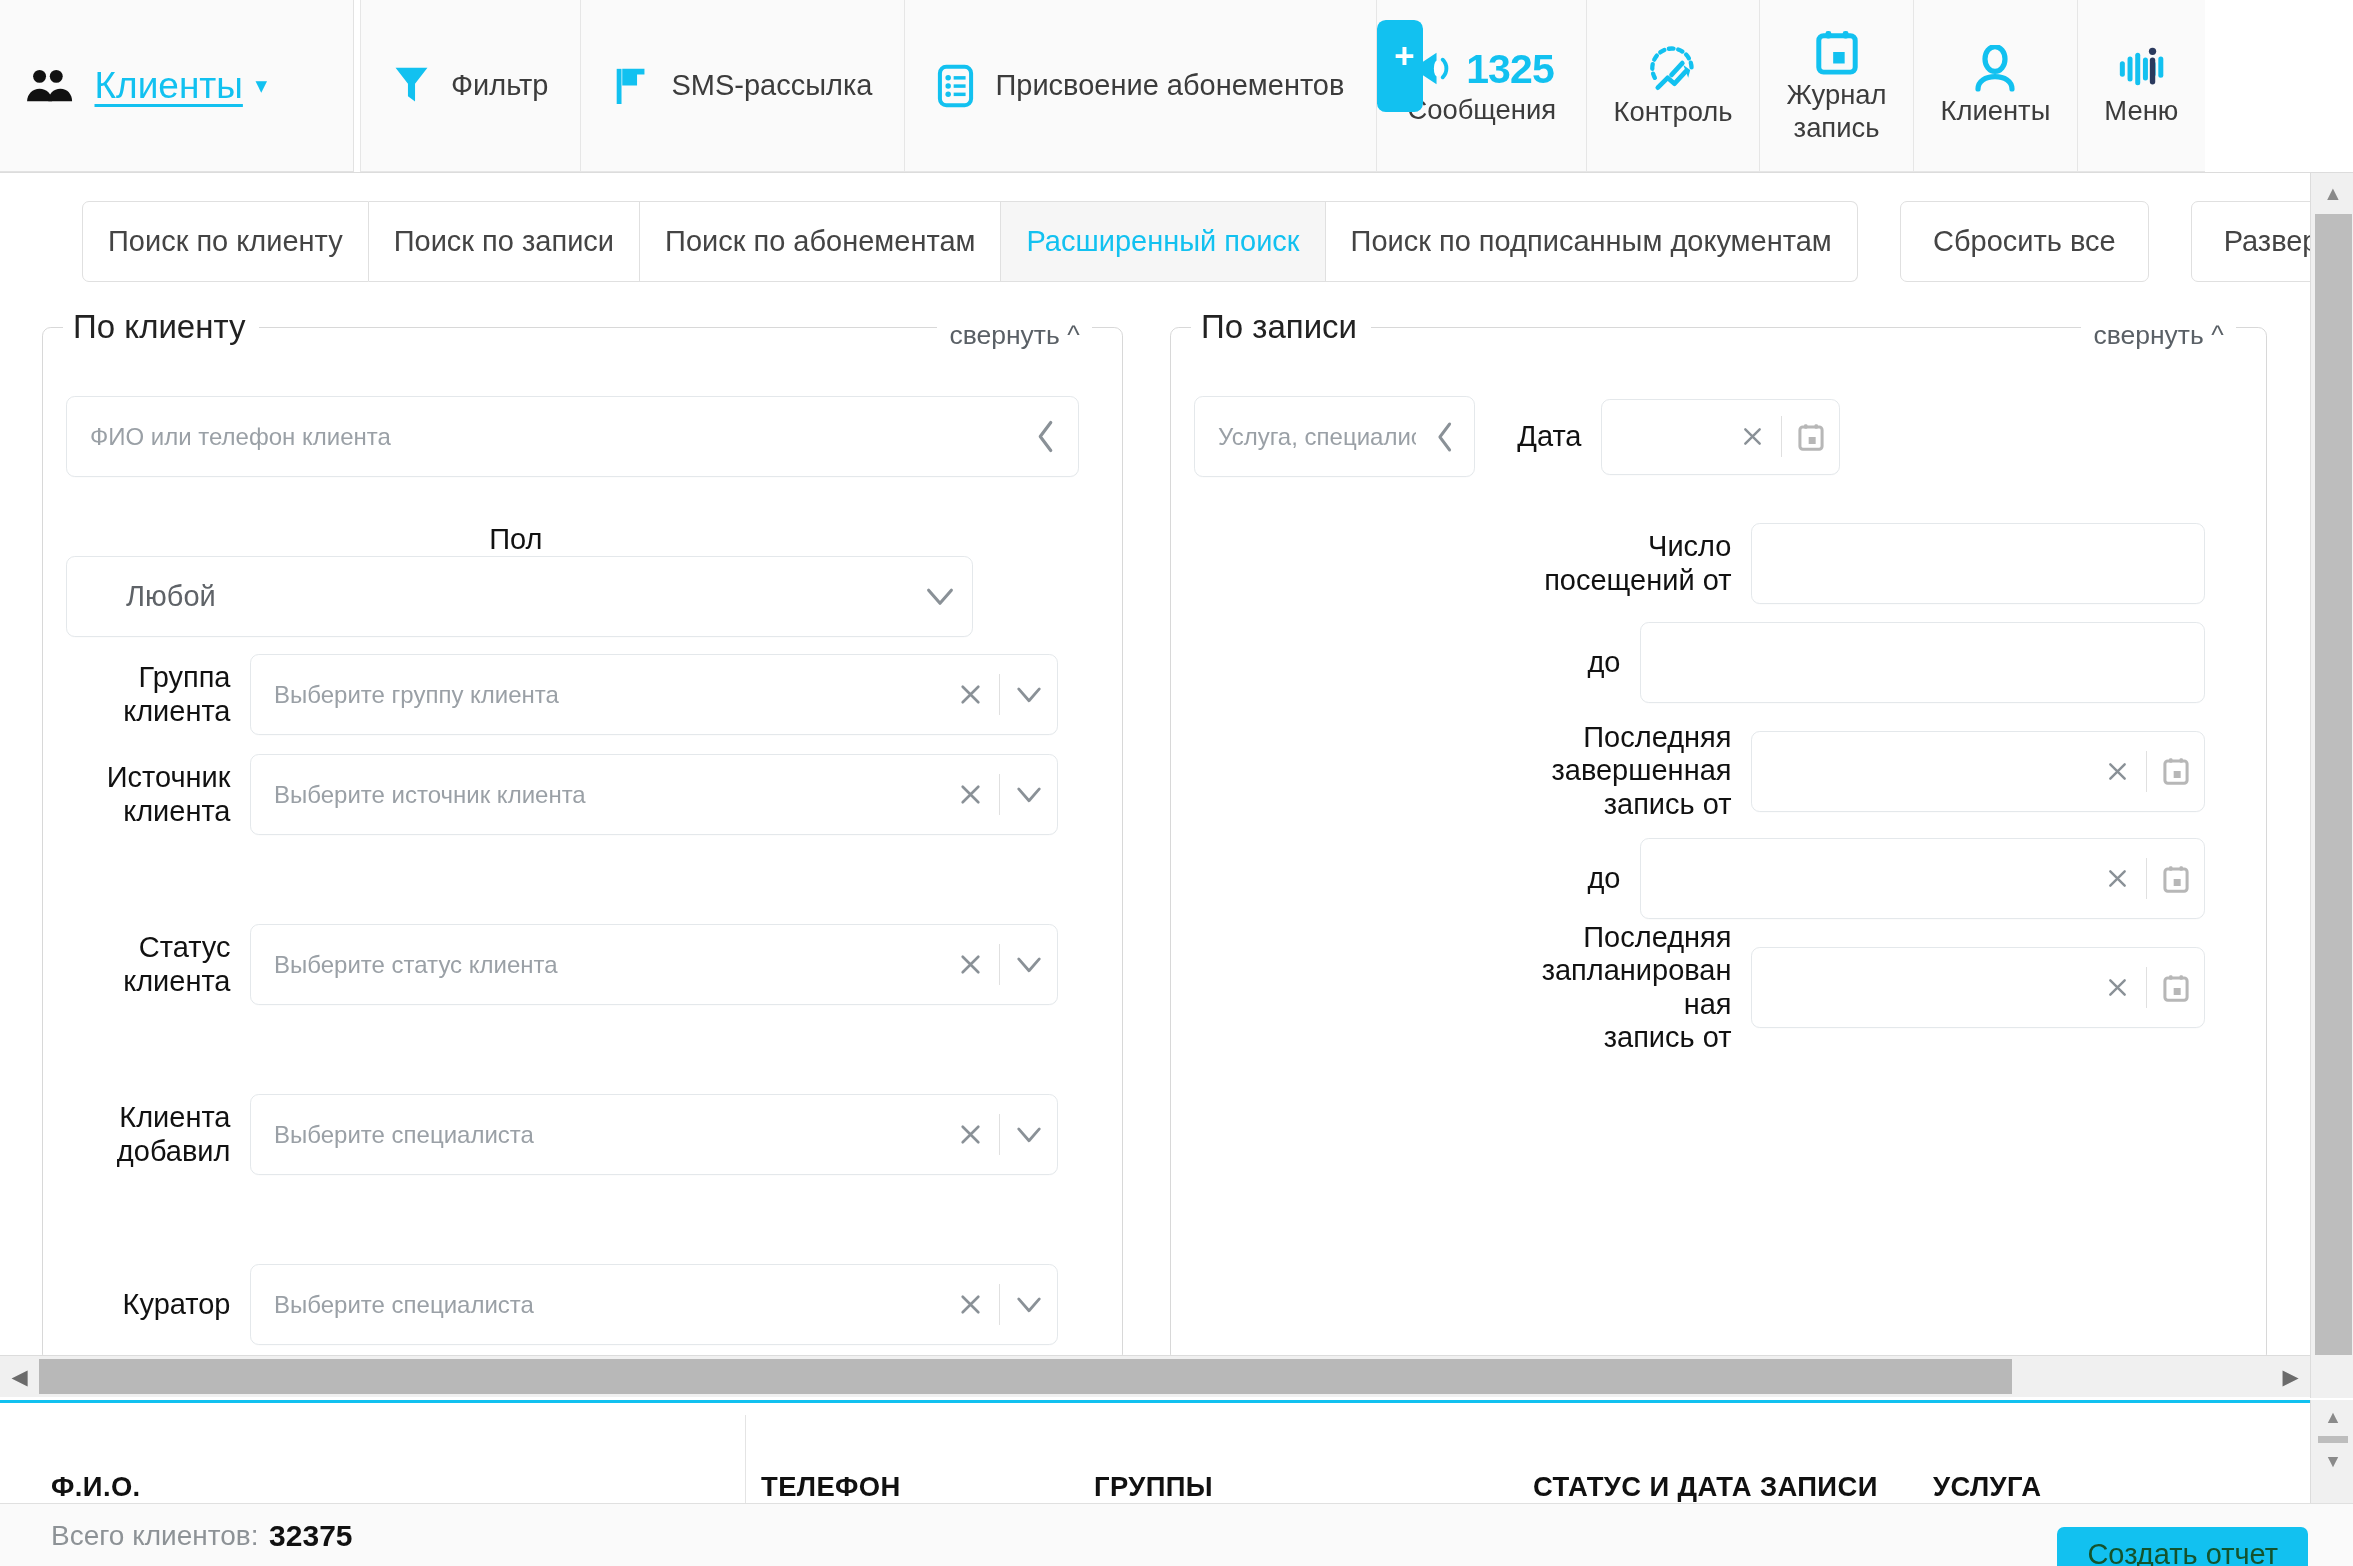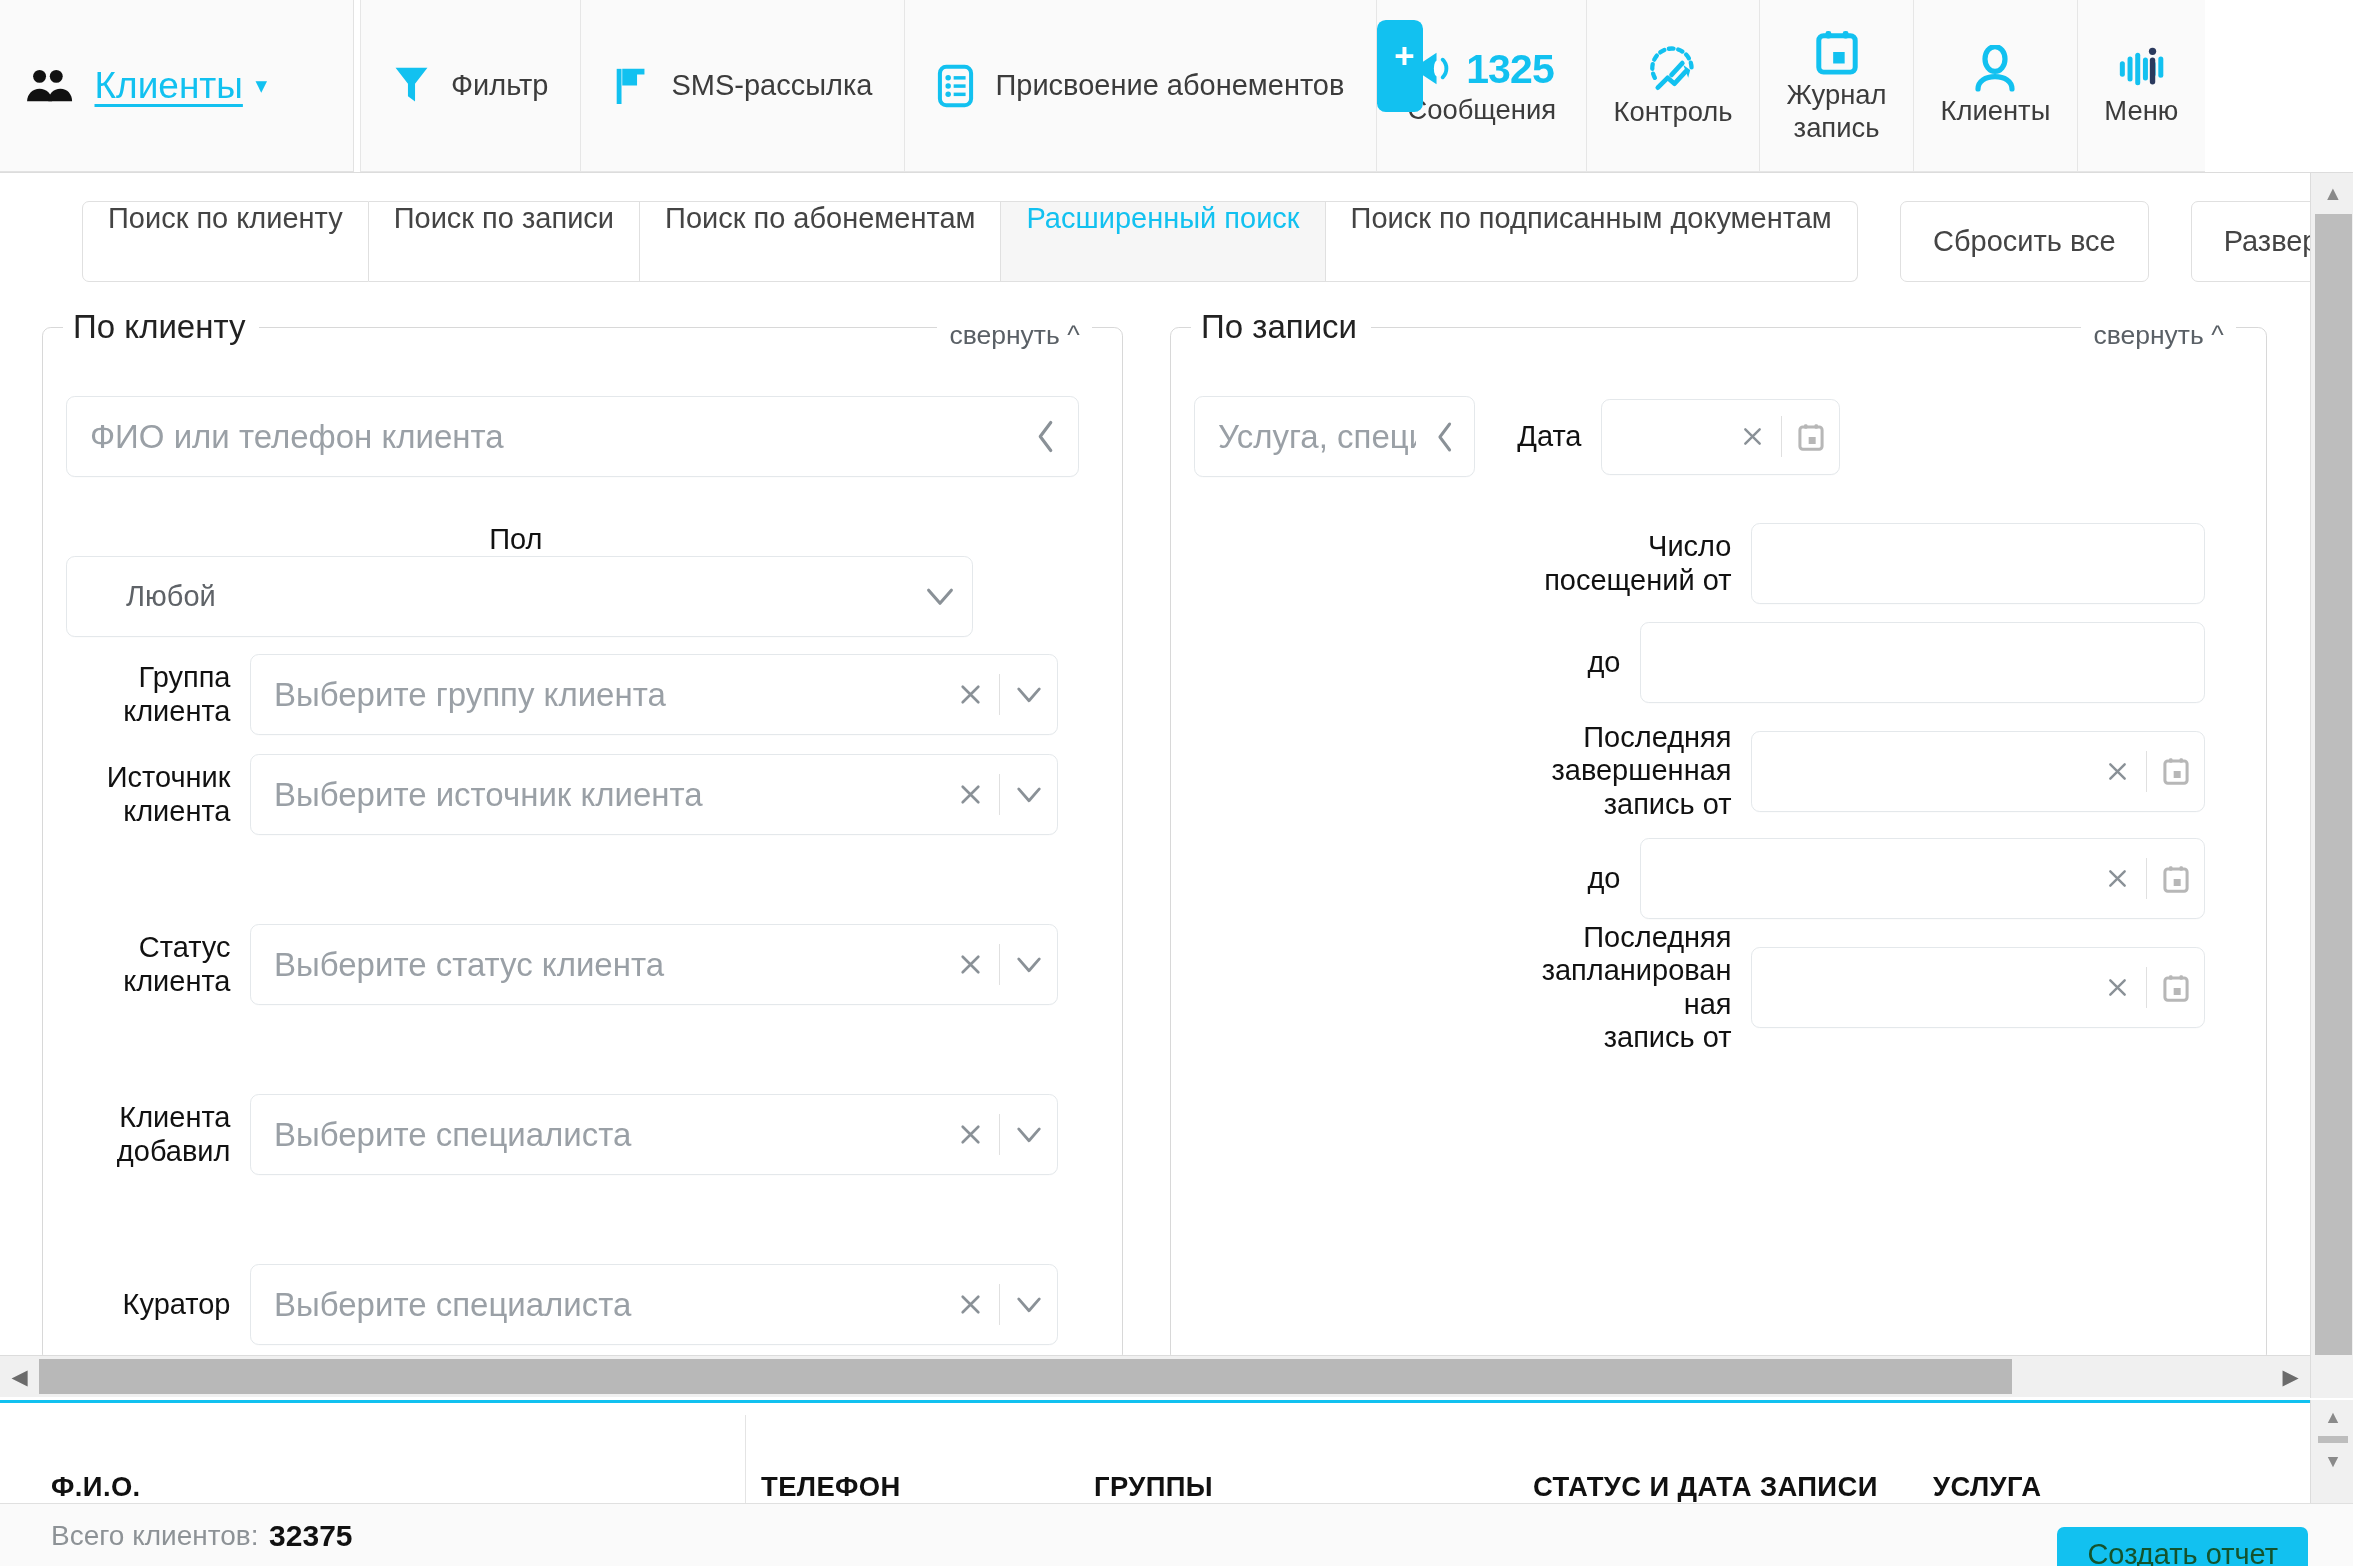--- a/index.html
+++ b/index.html
@@ -84,21 +84,21 @@
   
   .tabstrip {
     position: absolute; left: 82px; top: 28px;
     display: flex; align-items: stretch;
     height: 81px;
   }
   .stab {
     border: 0.9px solid #e0e0e0;
     border-left: none;
     background: #ffffff;
-    display: flex; align-items: flex-start; justify-content: center;
+    display: flex; align-items: center; justify-content: center;
     padding: 0 25px;
     font-size: 29px; color: #444; white-space: nowrap;
   }
   .stab:first-child { border-left: 0.9px solid #e0e0e0; border-radius: 7px 0 0 7px; }
   .stab:last-child { border-radius: 0 7px 7px 0; }
   .stab.active { background: #f6f6f6; color: #12c1f0; }
 
   .tright { position: absolute; top: 28px; display: flex; gap: 42px; }
   .obtn {
     height: 81px; border: 0.9px solid #e0e0e0; border-radius: 7px;
@@ -133,21 +133,21 @@
     padding-right: 19.5px; font-weight: 400;
   }
   .fctl {
     border: 0.9px solid #e4e8eb; border-radius: 8.8px;
     background: #ffffff;
     display: flex; align-items: center;
     position: relative;
     box-shadow: 0 0.9px 0 rgba(0,0,0,0.01);
   }
   .ph {
-    font-size: 33px; color: #9aa0a6; padding-left: 23px;
+    font-size: 24px; color: #9aa0a6; padding-left: 23px;
     flex: 1; white-space: nowrap; overflow: hidden;
   }
   .val { font-size: 29px; color: #5f6368; padding-left: 23px; flex: 1; }
   .ctl-sep { width: 0.9px; height: 41px; background: #e0e0e0; }
   .icon-btn {
     width: 57px; display: flex; align-items: center; justify-content: center;
     color: #8a9197;
   }
 
   

